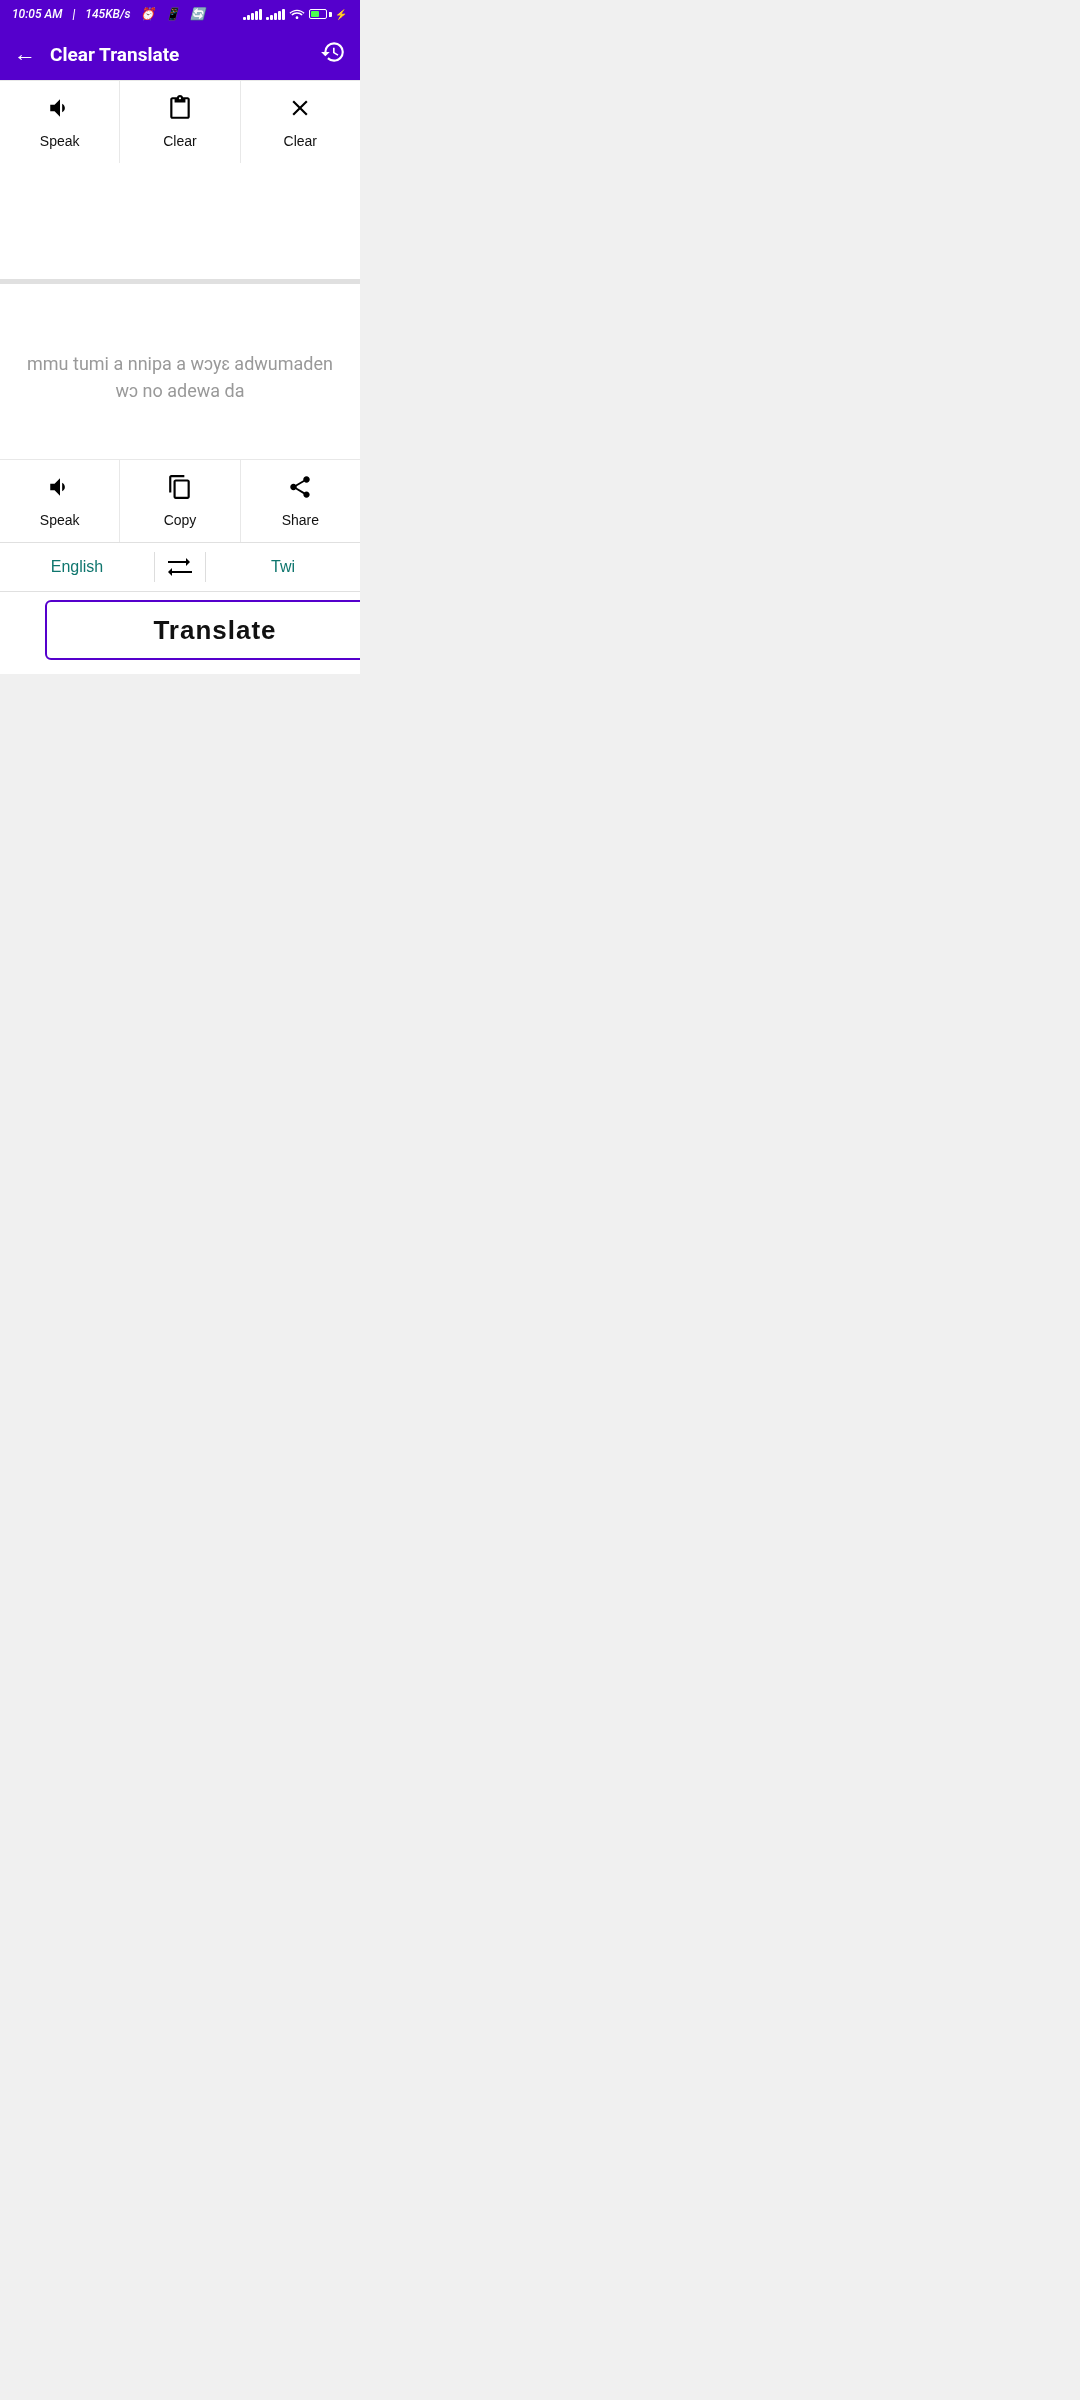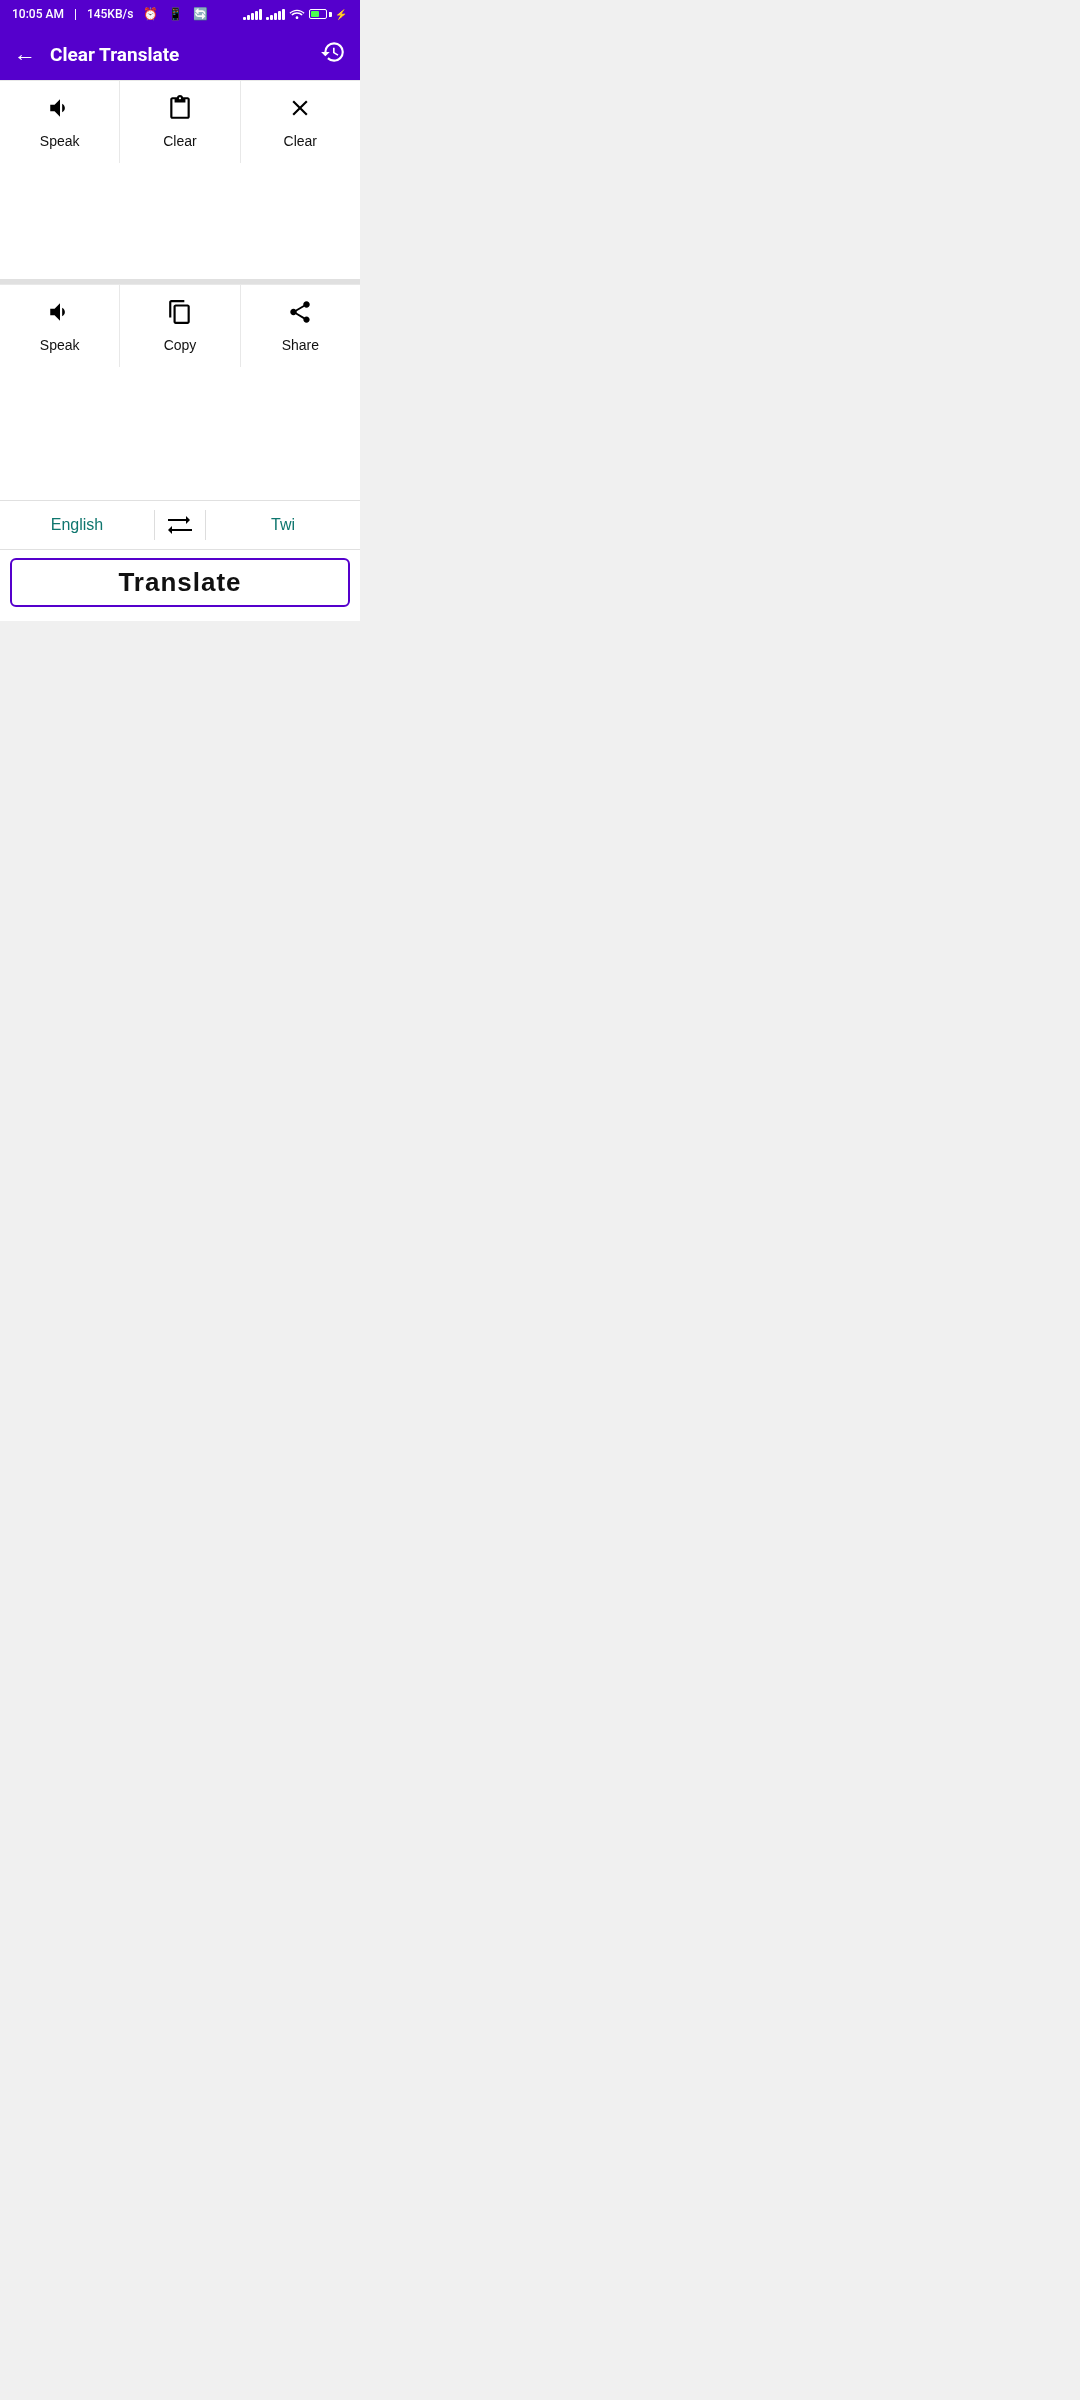--- a/index.html
+++ b/index.html
@@ -22,20 +22,21 @@
       display: flex;
       align-items: center;
       justify-content: space-between;
       height: 28px;
     }
     .status-left {
       display: flex;
       align-items: center;
       gap: 10px;
       font-weight: 500;
+      font-style: italic;
     }
     .status-right {
       display: flex;
       align-items: center;
       gap: 4px;
     }
     .battery-icon {
       display: inline-flex;
       align-items: center;
       gap: 1px;
@@ -214,29 +215,30 @@
       background: #ddd;
     }
 
     
     .translate-btn-wrap {
       padding: 8px 10px 14px 10px;
       background: white;
     }
     .translate-btn {
       width: 100%;
-      height: 49px;
+      height: 60px;
       border: 2.5px solid #5500cc;
       border-radius: 6px;
       background: white;
       font-size: 26px;
       font-weight: bold;
       color: #111;
       cursor: pointer;
       letter-spacing: 1px;
+      margin-left: 35px;
     }
 
     
     .icon-svg {
       width: 26px;
       height: 26px;
     }
 
     
     .signal-bars {
@@ -333,20 +335,23 @@
         <svg class="icon-svg" viewBox="0 0 24 24" fill="black">
           <path d="M19 6.41L17.59 5 12 10.59 6.41 5 5 6.41 10.59 12 5 17.59 6.41 19 12 13.41 17.59 19 19 17.59 13.41 12z"></path>
         </svg>
       </span>
       <span class="action-btn-label">Clear</span>
     </button>
   </div>
 </div>
 
 <div class="output-section">
+  <div class="output-text-area">
+    <div class="output-text">mmu tumi a nnipa a wɔyɛ adwumaden wɔ no adewa da</div>
+  </div>
   <div class="action-row">
 
     <button class="action-btn">
       <span class="action-btn-icon">
         <svg class="icon-svg" viewBox="0 0 24 24" fill="black">
           <path d="M3 9v6h4l5 5V4L7 9H3zm13.5 3c0-1.77-1.02-3.29-2.5-4.03v8.05c1.48-.73 2.5-2.25 2.5-4.02z"></path>
         </svg>
       </span>
       <span class="action-btn-label">Speak</span>
     </button>

